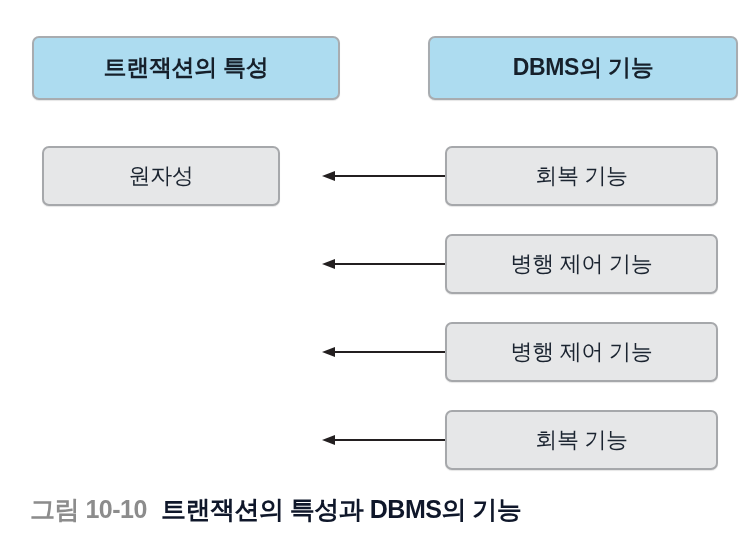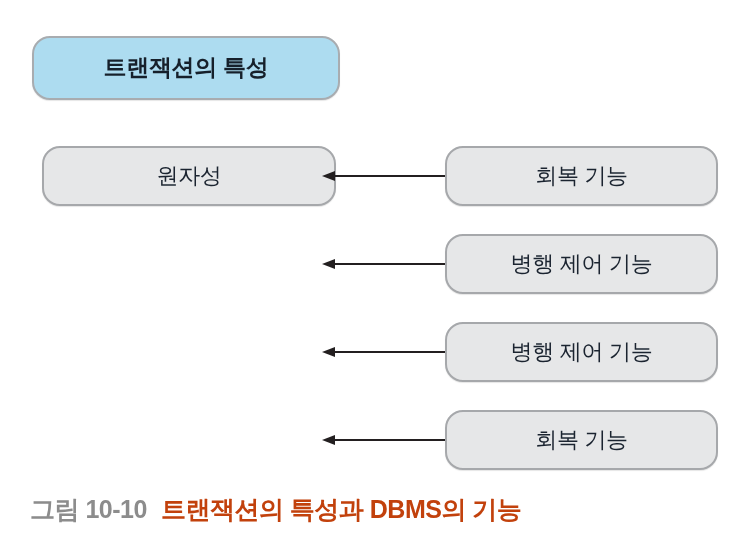--- a/index.html
+++ b/index.html
@@ -19,21 +19,21 @@
     overflow: hidden;
   }
 
   
   .box {
     position: absolute;
     box-sizing: border-box;
     display: flex;
     align-items: center;
     justify-content: center;
-    border-radius: 18px;
+    border-radius: 7px;
     border: 2px solid #a6a8ab;
     box-shadow: 0 1px 1px rgba(0,0,0,0.10);
     text-align: center;
     line-height: 1.1;
   }
 
   
   .header-box {
     background: #addcf0;
     border-color: #a8acb0;
@@ -47,21 +47,21 @@
 
   
   .item-box {
     background: #e6e7e8;
     border-color: #a6a8ab;
     font-size: 22px;
     font-weight: normal;
     color: #1b2430;
     letter-spacing: -0.3px;
   }
-  .col-left  { left: 42px;  width: 294px; height: 60px; }
+  .col-left  { left: 42px;  width: 238px; height: 60px; }
   .col-right { left: 445px; width: 273px; height: 60px; text-align: right; }
 
   .row-0 { top: 146px; }
   .row-1 { top: 234px; }
   .row-2 { top: 322px; }
   .row-3 { top: 410px; }
 
   
   .connector {
     position: absolute;
@@ -86,34 +86,37 @@
   }
   #caption-number {
     font-size: 25px;
     font-weight: bold;
     color: #8c8c8c;
     letter-spacing: -0.5px;
   }
   #caption-text {
     font-size: 25px;
     font-weight: bold;
-    color: #c2410c;
+    color: #0f172a;
     letter-spacing: -0.5px;
     margin-left: 14px;
   }
 </style>
 </head>
 <body>
 
 <div id="figure-root">
 
   <div class="box header-box" id="header-left">
     <span>트랜잭션의 특성</span>
   </div>
 
+  <div class="box header-box" id="header-right">
+    <span>DBMS의 기능</span>
+  </div>
 
   <div class="box item-box col-left row-0">
     <span>원자성</span>
   </div>
 
   <svg class="connector row-0" viewBox="0 0 130 20" aria-hidden="true">
     <line x1="130" y1="10" x2="14" y2="10" stroke="#231f20" stroke-width="1.8"></line>
     <polygon points="4,10 17,5 17,15" fill="#231f20"></polygon>
   </svg>
 

